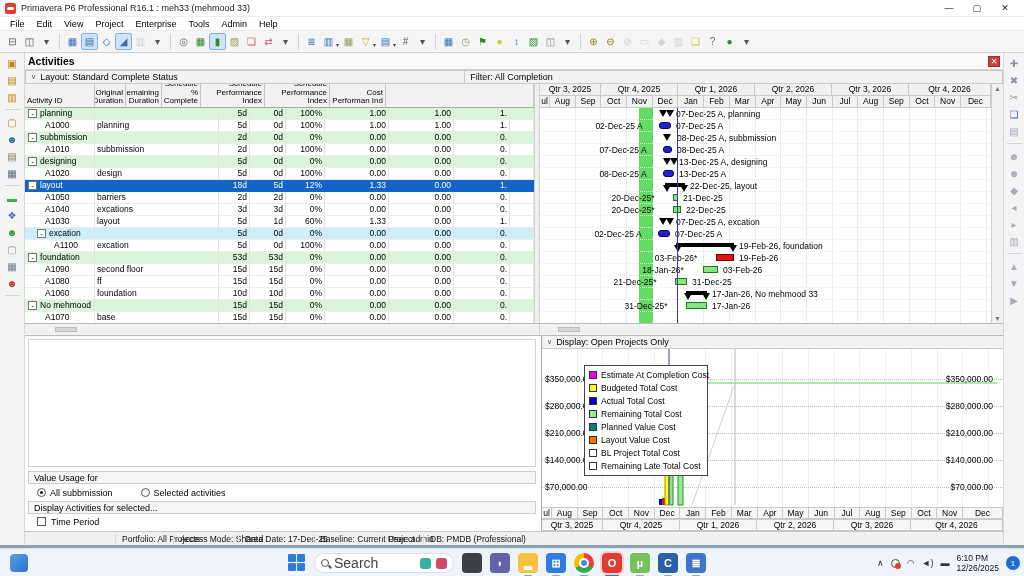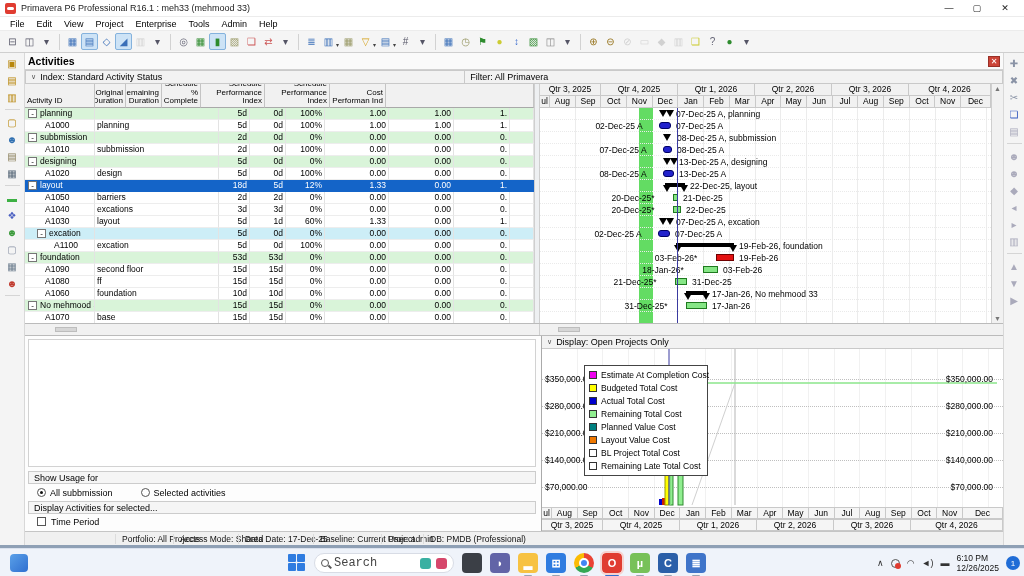--- a/index.html
+++ b/index.html
@@ -116,21 +116,21 @@
   
   .desktop-gap{height:3px;background:#8fa0b5;}
   .taskbar{height:28px;background:#eff3fa;position:relative;border-top:1px solid #dbe2ee;}
   .tb-left-icon{position:absolute;left:10px;top:5px;width:18px;height:18px;border-radius:4px;background:linear-gradient(135deg,#5aa0e8,#2f6fd0);}
   .tb-center{position:absolute;left:288px;top:0;height:28px;display:flex;align-items:center;gap:8px;}
   .start{width:18px;height:18px;display:grid;grid-template-columns:8px 8px;grid-template-rows:8px 8px;gap:1px;}
   .start i{background:#2f7ce0;border-radius:1px;}
   .searchpill{width:140px;height:20px;background:#fff;border:1px solid #d8dce5;border-radius:10px;display:flex;align-items:center;padding:0 6px;gap:5px;}
   .mag{width:8px;height:8px;border:1.5px solid #555;border-radius:50%;position:relative;flex:0 0 8px;}
   .mag::after{content:"";position:absolute;left:6px;top:6px;width:4px;height:1.5px;background:#555;transform:rotate(45deg);}
-  .search-txt{color:#444;font-size:12px;flex:1;font-family:Liberation Mono, monospace;}
+  .search-txt{color:#444;font-size:14px;flex:1;}
   .pill-mini{width:11px;height:11px;border-radius:3px;flex:0 0 11px;}
   .app-ico{width:20px;height:20px;border-radius:4px;display:flex;align-items:center;justify-content:center;color:#fff;font-size:11px;font-weight:bold;position:relative;}
   .app-ico .ul{position:absolute;bottom:-4px;left:6px;width:8px;height:2px;border-radius:1px;background:#9aa4b2;}
   .app-ico.active{background-color:#fde8e6;outline:2px solid #f6d2cf;}
   .chrome-ico{background:conic-gradient(#ea4335 0 120deg,#34a853 120deg 240deg,#fbbc05 240deg 360deg);border-radius:50%;position:relative;}
   .chrome-ico::after{content:"";position:absolute;inset:5px;background:#4285f4;border:2px solid #fff;border-radius:50%;}
   .tray{position:absolute;right:4px;top:0;height:28px;display:flex;align-items:center;gap:7px;}
   .tray-ico{font-size:9px;color:#333;}
   .clockbox{text-align:left;font-size:8.5px;line-height:1.2;color:#111;}
   .badge{width:14px;height:14px;border-radius:50%;background:#1f6cd6;color:#fff;font-size:8px;display:flex;align-items:center;justify-content:center;}
@@ -234,23 +234,23 @@
 
   <div class="main">
     <div class="acts-bar">
       <span class="acts-title">Activities</span>
       <span class="close-red">✕</span>
     </div>
 
     <div class="layout-bar">
       <span class="layout-left">
         <span class="chev">∨</span>
-        <span>Index: Standard Activity Status</span>
+        <span>Layout: Standard Complete Status</span>
       </span>
-      <span class="layout-right">Filter: All Primavera</span>
+      <span class="layout-right">Filter: All Completion</span>
     </div>
 
     <div class="grid">
       <div class="table-pane">
         <div class="thead" id="thead">
             <div class="th" style="width: 70px; text-align: right;">Activity ID</div>
             <div class="th num" style="width: 31px;">Original Duration</div>
             <div class="th num" style="width: 36px;">Remaining Duration</div>
             <div class="th num" style="width: 39px;">Schedule % Complete</div>
             <div class="th num" style="width: 64px;">Schedule Performance Index</div>
@@ -635,21 +635,21 @@
           <span class="ss-thumb" style="left:30px"></span>
         </div>
       <div class="ss-right">
           <span class="ss-thumb" style="left:18px"></span>
         </div>
     </div>
 
     <div class="bottom">
       <div class="bl-panel">
         <div class="bl-blank"></div>
-        <div class="gb-bar">Show Usage for</div>
+        <div class="gb-bar">Value Usage for</div>
         <div class="radio-row">
           <span class="radio-opt">
             <span class="radio on"></span>
             <span>All subbmission</span>
           </span>
           <span class="radio-opt">
             <span class="radio"></span>
             <span>Selected activities</span>
           </span>
         </div>

